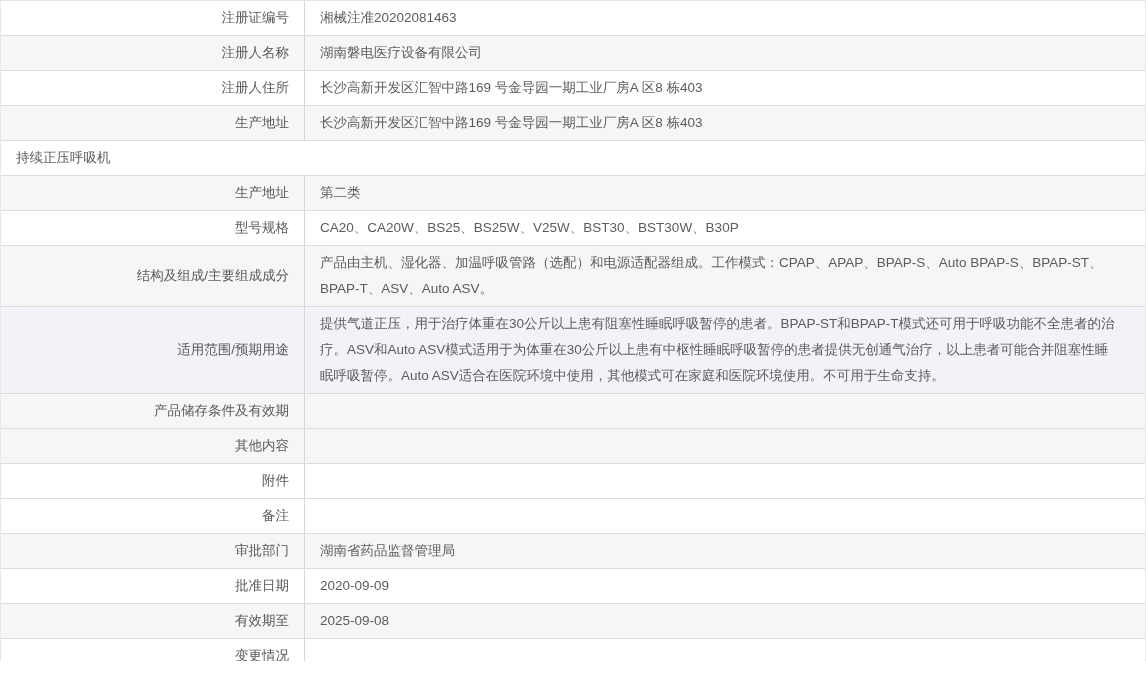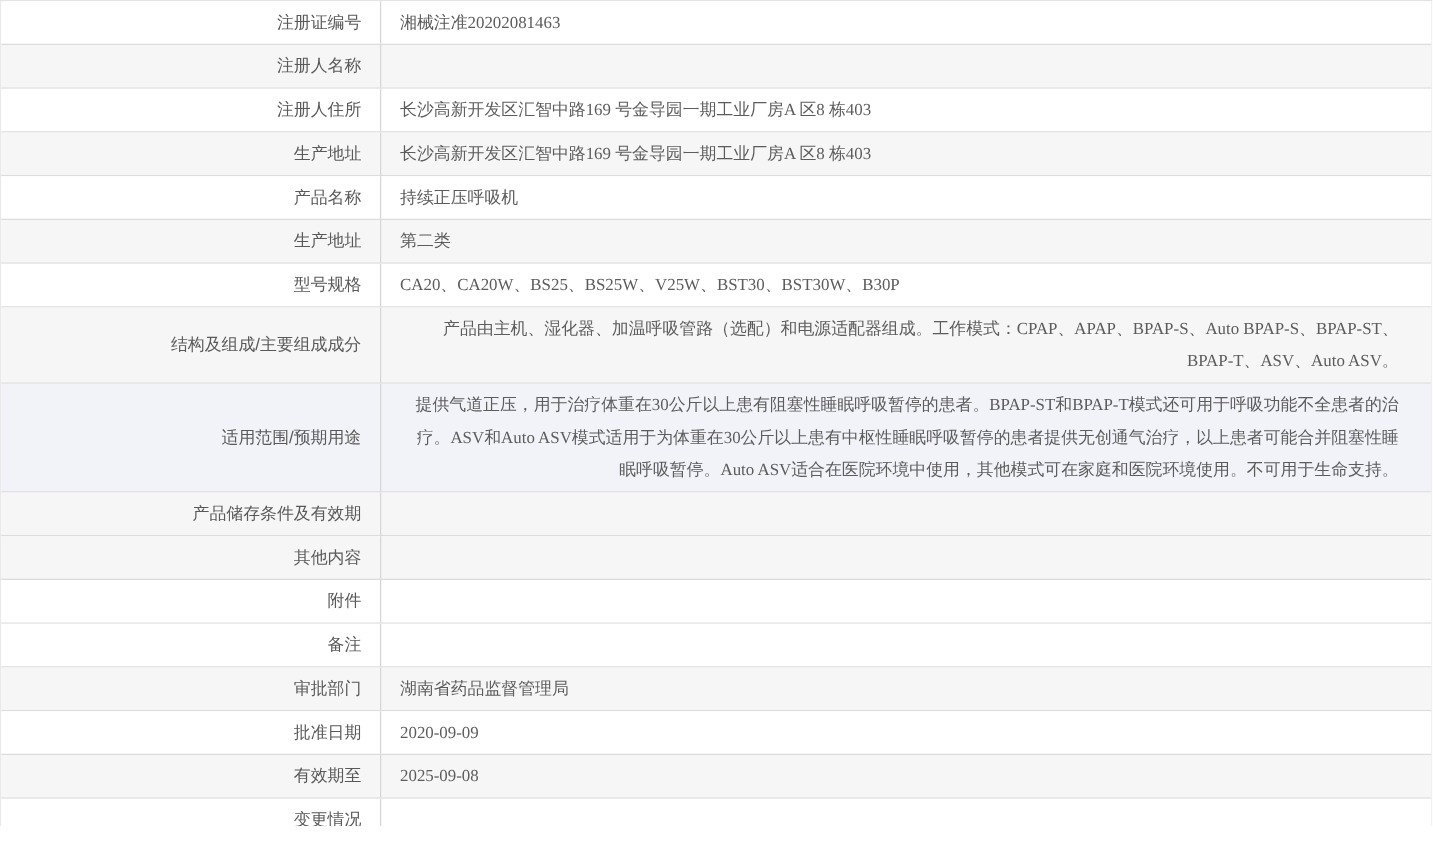--- a/index.html
+++ b/index.html
@@ -43,25 +43,24 @@
     width: 304px;
     flex: 0 0 304px;
     justify-content: flex-end;
     text-align: right;
     padding: 4px 15px 4px 8px;
     border-right: 1px solid #d6d6d6;
   }
   .value-cell {
     flex: 1 1 auto;
     justify-content: flex-start;
-    text-align: right;
+    text-align: left;
     padding: 4px 26px 4px 15px;
     color: #5c5c5c;
     word-break: break-word;
-    font-family: Liberation Serif, serif;
   }
   .value-cell a {
     color: #4693dc;
     text-decoration: none;
     cursor: pointer;
   }
   .bulb-icon {
     display: inline-block;
     width: 13px;
     height: 15px;
@@ -80,40 +79,38 @@
     <div class="cell label-cell">
       <span class="label-text">注册证编号</span>
     </div>
     <div class="cell value-cell">湘械注准20202081463</div>
   </div>
 
   <div class="row stripe">
     <div class="cell label-cell">
       <span class="label-text">注册人名称</span>
     </div>
+    <div class="cell value-cell">湖南磐电医疗设备有限公司</div>
   </div>
 
   <div class="row">
     <div class="cell label-cell">
       <span class="label-text">注册人住所</span>
     </div>
     <div class="cell value-cell">长沙高新开发区汇智中路169 号金导园一期工业厂房A 区8 栋403</div>
   </div>
 
   <div class="row stripe">
     <div class="cell label-cell">
       <span class="label-text">生产地址</span>
     </div>
     <div class="cell value-cell">长沙高新开发区汇智中路169 号金导园一期工业厂房A 区8 栋403</div>
   </div>
 
   <div class="row">
-    <div class="cell label-cell">
-      <span class="label-text">产品名称</span>
-    </div>
     <div class="cell value-cell">持续正压呼吸机</div>
   </div>
 
   <div class="row stripe">
     <div class="cell label-cell">
       <span class="label-text">生产地址</span>
     </div>
     <div class="cell value-cell">第二类</div>
   </div>
 

